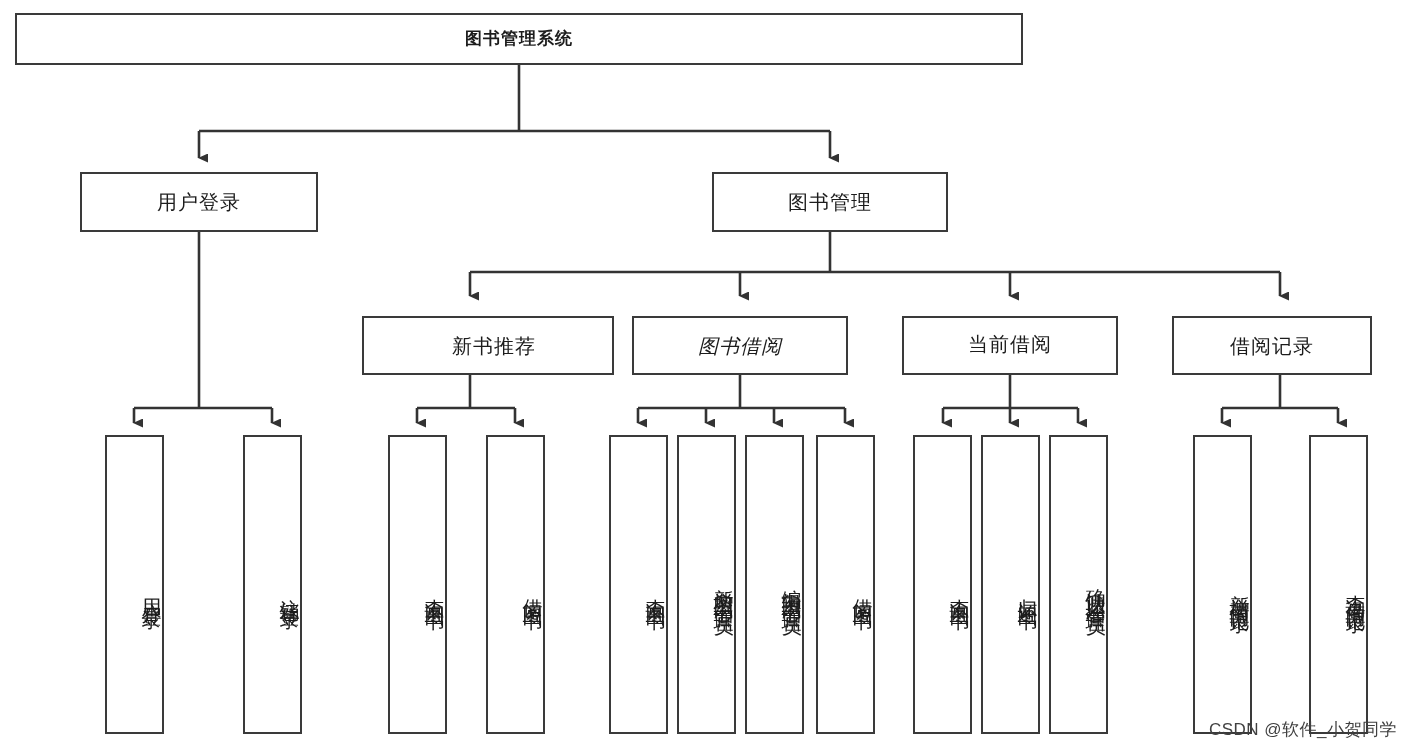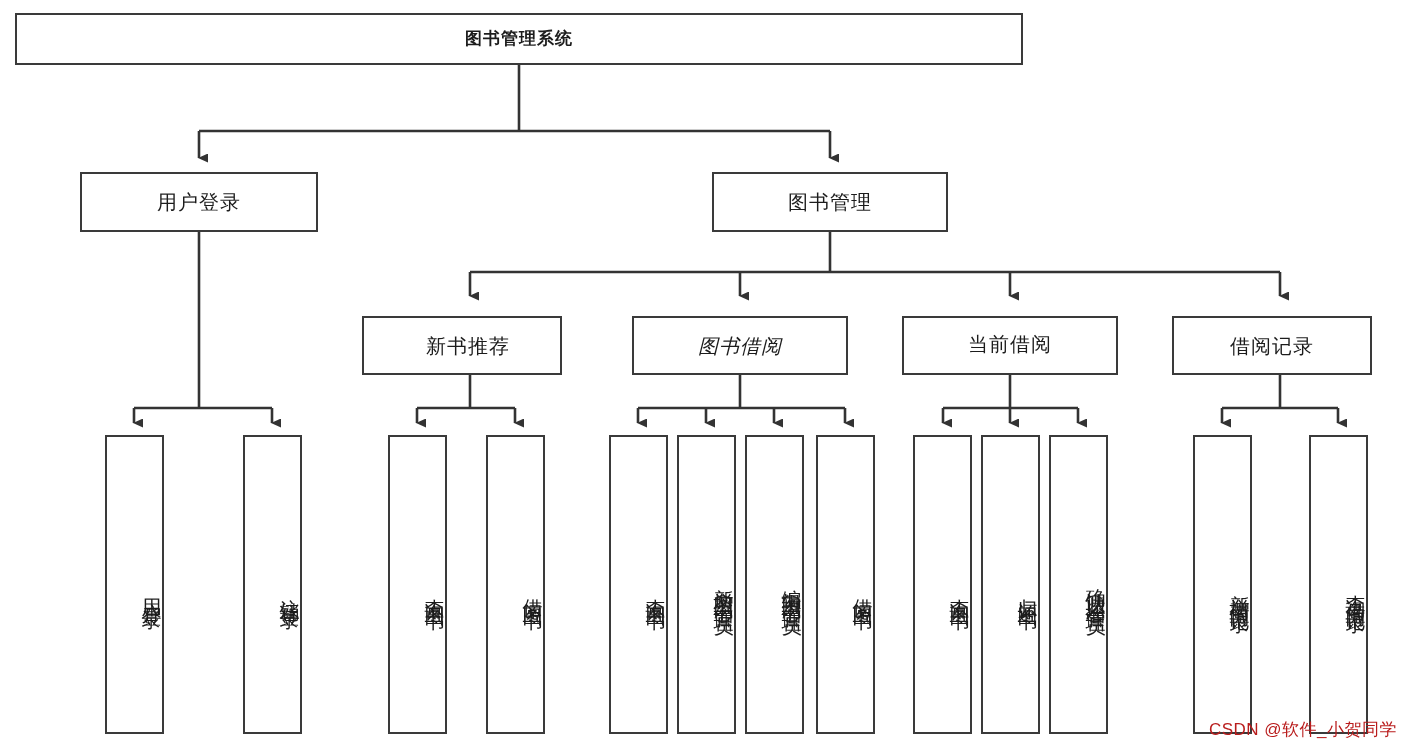--- a/index.html
+++ b/index.html
@@ -54,21 +54,21 @@
     writing-mode: vertical-rl;
     text-orientation: upright;
     display: block;
     text-align: left;
   }
   .watermark {
     position: absolute;
     right: 8px;
     bottom: 6px;
     font-size: 17px;
-    color: #b91c1c;
+    color: #404040;
     letter-spacing: 0.5px;
     z-index: 5;
     white-space: nowrap;
   }
 </style>
 </head>
 <body>
 
 <div id="canvas">
 
@@ -126,21 +126,21 @@
     <span>图书管理系统</span>
   </div>
 
   <div class="node h" style="left:80px; top:172px; width:238px; height:60px;">
     <span>用户登录</span>
   </div>
   <div class="node h" style="left:712px; top:172px; width:236px; height:60px;">
     <span>图书管理</span>
   </div>
 
-  <div class="node h" style="left:362px; top:316px; width:200px; height:59px;padding-left:12px;">
+  <div class="node h" style="left:362px; top:316px; width:252px; height:59px;padding-left:12px;">
     <span>新书推荐</span>
   </div>
   <div class="node h" style="left:632px; top:316px; width:216px; height:59px;font-style:italic;">
     <span>图书借阅</span>
   </div>
   <div class="node h" style="left:902px; top:316px; width:216px; height:59px;font-family:Liberation Mono, monospace;">
     <span>当前借阅</span>
   </div>
   <div class="node h" style="left:1172px; top:316px; width:200px; height:59px;">
     <span>借阅记录</span>

